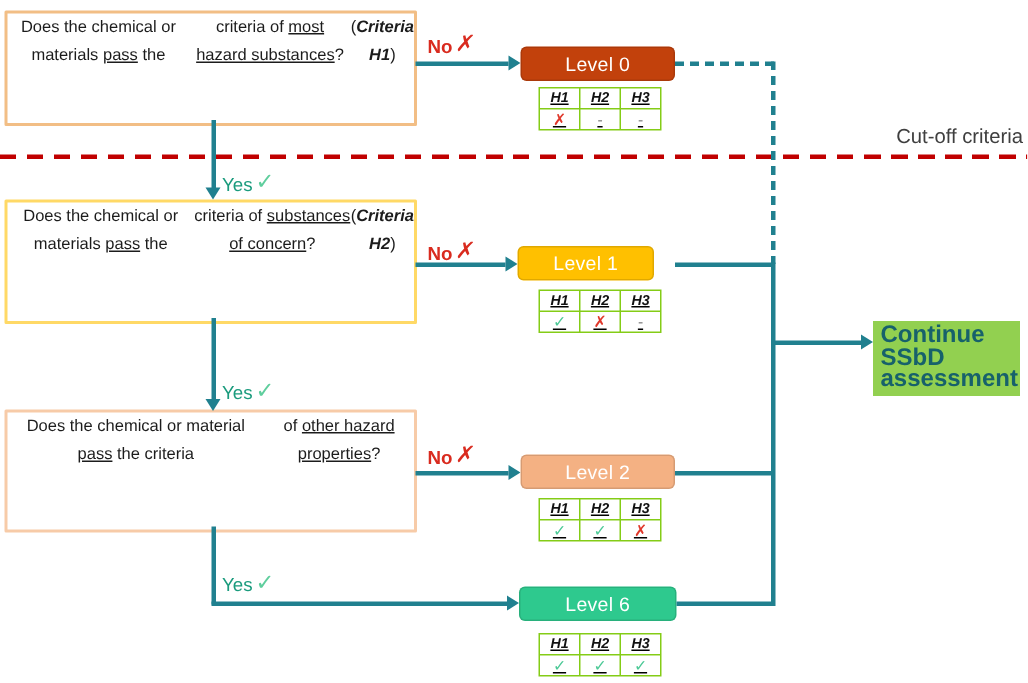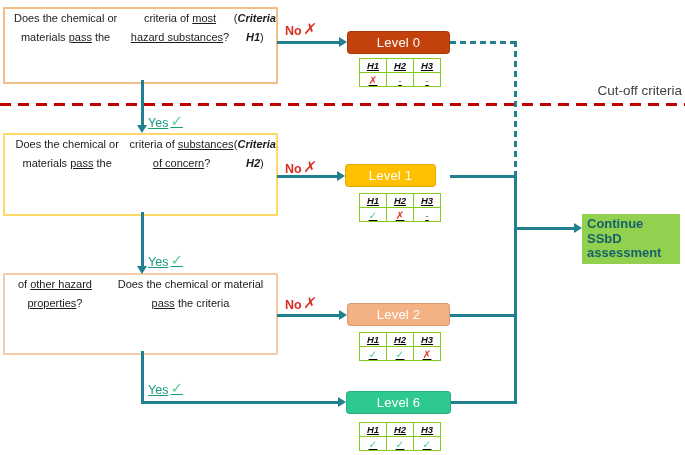--- a/index.html
+++ b/index.html
@@ -56,49 +56,49 @@
     border-top:8px solid #20808f;}
   
   .redline{position:absolute;left:0;top:103px;width:685px;height:3px;
     background:repeating-linear-gradient(90deg,#c00000 0 11px,transparent 11px 18px);}
   .cutoff{position:absolute;right:3px;top:83px;
     font-size:13.5px;color:#3f3f3f;}
   
   .elabel{position:absolute;font-size:12.5px;font-weight:600;display:flex;
     align-items:flex-end;gap:2px;}
   .elabel.no{color:#d92b1f;}
-  .elabel.yes{color:#1a9b7d;font-weight:500;text-decoration:underline;}
+  .elabel.yes{color:#1a9b7d;font-weight:500;}
   .elabel .mark{font-size:15px;font-weight:bold;}
   .elabel.no .mark{color:#d92b1f;transform:skewX(-8deg);}
   .elabel.yes .mark{color:#5fce9d;}
   
   .continue{
     position:absolute;left:582px;top:214px;width:90px;min-height:26px;
-    background:#92d050;color:#17616b;font-weight:bold;font-size:13px;
+    background:#92d050;color:#17616b;font-weight:bold;font-size:16px;
     line-height:14.5px;padding:3px 3px 3px 5px;
   }
 </style>
 </head>
 <body>
 
 <div class="canvas">
 
   <div class="qbox" style="top: 7px; height: 73px; border-color: rgb(242, 190, 133);">
       <div><span>Does the chemical or materials </span><span class="u">pass</span><span> the</span></div>
       <div><span>criteria of </span><span class="u">most hazard substances</span><span>?</span></div>
       <div><span>(</span><span class="bi">Criteria H1</span><span>)</span></div>
     </div>
   <div class="qbox" style="top: 133px; height: 79px; border-color: rgb(255, 217, 102);">
       <div><span>Does the chemical or materials </span><span class="u">pass</span><span> the</span></div>
       <div><span>criteria of </span><span class="u">substances of concern</span><span>?</span></div>
       <div><span>(</span><span class="bi">Criteria H2</span><span>)</span></div>
     </div>
   <div class="qbox" style="top: 273px; height: 78px; border-color: rgb(247, 203, 168);">
+      <div><span>Does the chemical or material </span><span class="u">pass</span><span> the criteria</span></div>
       <div><span>of </span><span class="u">other hazard properties</span><span>?</span></div>
-      <div><span>Does the chemical or material </span><span class="u">pass</span><span> the criteria</span></div>
     </div>
 
   <div class="redline"></div>
   <div class="cutoff">Cut-off criteria</div>
 
   <div class="elabel no" style="left:285px;top:20px;">
     <span>No</span>
       <span class="mark">✗</span>
   </div>
   <div class="hline" style="left:277px;top:41px;width:62px;"></div>

